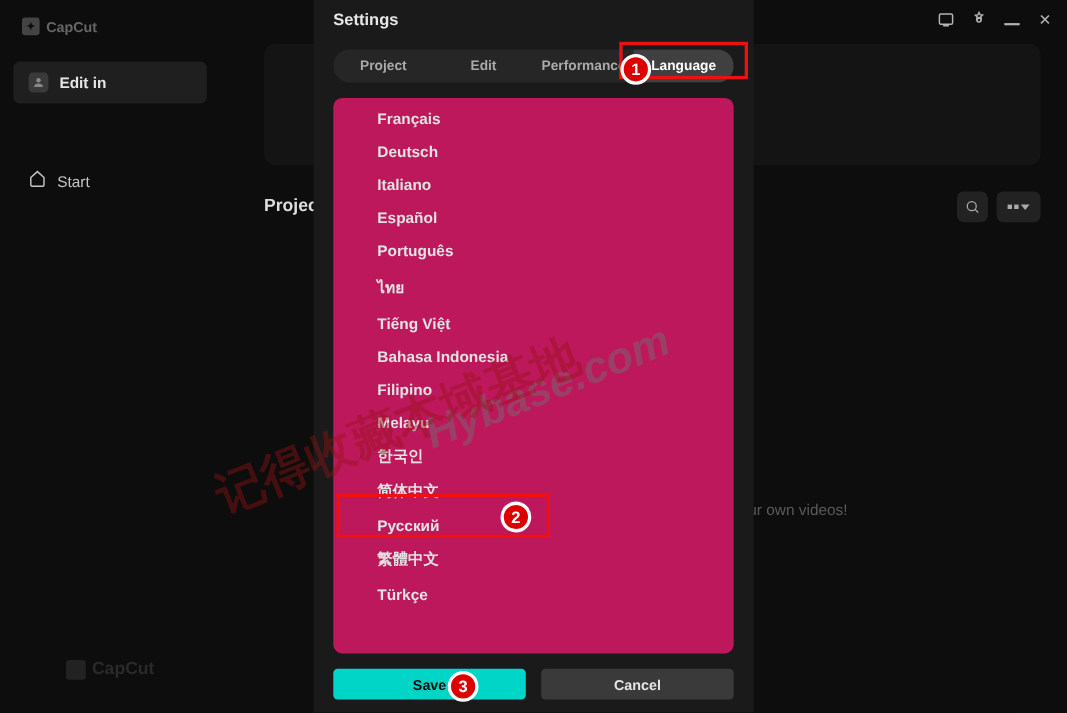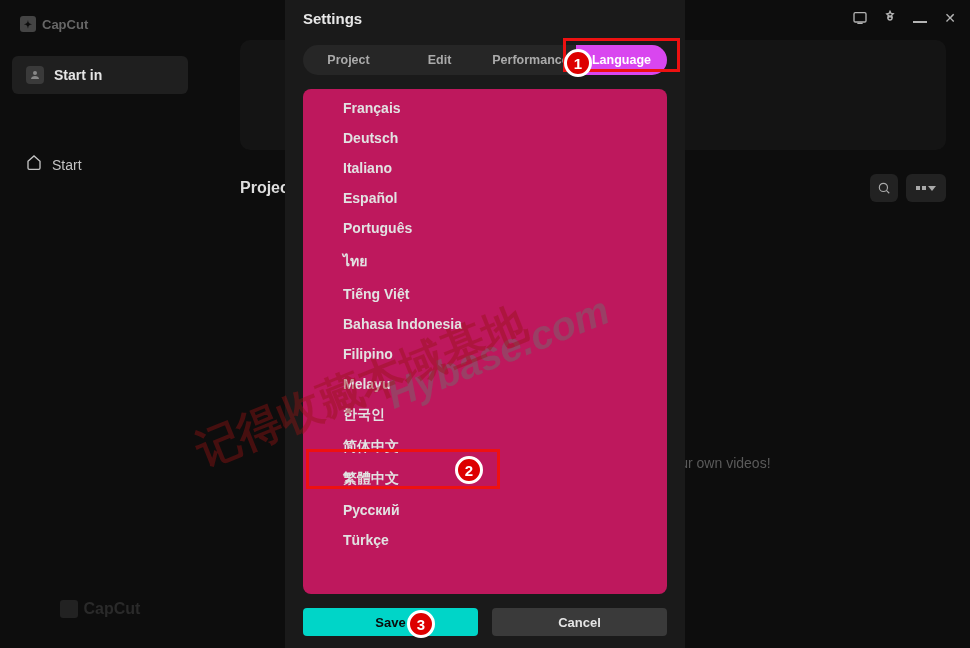--- a/index.html
+++ b/index.html
@@ -108,21 +108,21 @@
       overflow:hidden;
       height:30px;
     }
     .tab {
       flex:1;
       display:flex;align-items:center;justify-content:center;
       font-size:12.5px; font-weight:600; color:#aaa;
       cursor:pointer;
       position:relative;
     }
-    .tab.active { background:#d946ef; color:#fff;}
+    .tab.active { background:#404040; color:#fff;}
     .lang-panel {
       margin: 0 18px;
       background:#be185d;
       border-radius:8px;
       flex:1;
       overflow-y:auto;
       padding: 4px 0 12px;
     }
     .lang-item {
       padding: 7px 40px;
@@ -205,21 +205,21 @@
     <span class="app-logo-mark">✦</span>
     <span>CapCut</span>
   </div>
   <div class="sidebar-btn">
     <span style="width:18px;height:18px;background:#3a3a3a;border-radius:4px;display:flex;align-items:center;justify-content:center;">
       <svg width="12" height="12" viewBox="0 0 24 24" fill="#888">
           <circle cx="12" cy="8" r="4"></circle>
           <path d="M4 20c0-4 4-6 8-6s8 2 8 6"></path>
         </svg>
     </span>
-    <span>Start in</span>
+    <span>Edit in</span>
   </div>
   <div class="sidebar-item">
     <span>
       <svg width="16" height="16" viewBox="0 0 24 24" fill="none" stroke="#c4c4c4" stroke-width="2">
           <path d="M3 11l9-8 9 8v10a2 2 0 01-2 2H5a2 2 0 01-2-2z"></path>
         </svg>
     </span>
     <span>Start</span>
   </div>
   <div class="brand-bottom">
@@ -284,22 +284,22 @@
       <div class="lang-item">Italiano</div>
       <div class="lang-item">Español</div>
       <div class="lang-item">Português</div>
       <div class="lang-item">ไทย</div>
       <div class="lang-item">Tiếng Việt</div>
       <div class="lang-item">Bahasa Indonesia</div>
       <div class="lang-item">Filipino</div>
       <div class="lang-item">Melayu</div>
       <div class="lang-item">한국인</div>
       <div class="lang-item">简体中文</div>
+      <div class="lang-item">Русский</div>
       <div class="lang-item">繁體中文</div>
-      <div class="lang-item">Русский</div>
       <div class="lang-item">Türkçe</div>
     </div>
   <div class="modal-footer">
     <div class="btn btn-save">Save</div>
     <div class="btn btn-cancel">Cancel</div>
   </div>
 </div>
 
 <div class="hl hl-1"></div>
 <div class="hl hl-2"></div>

